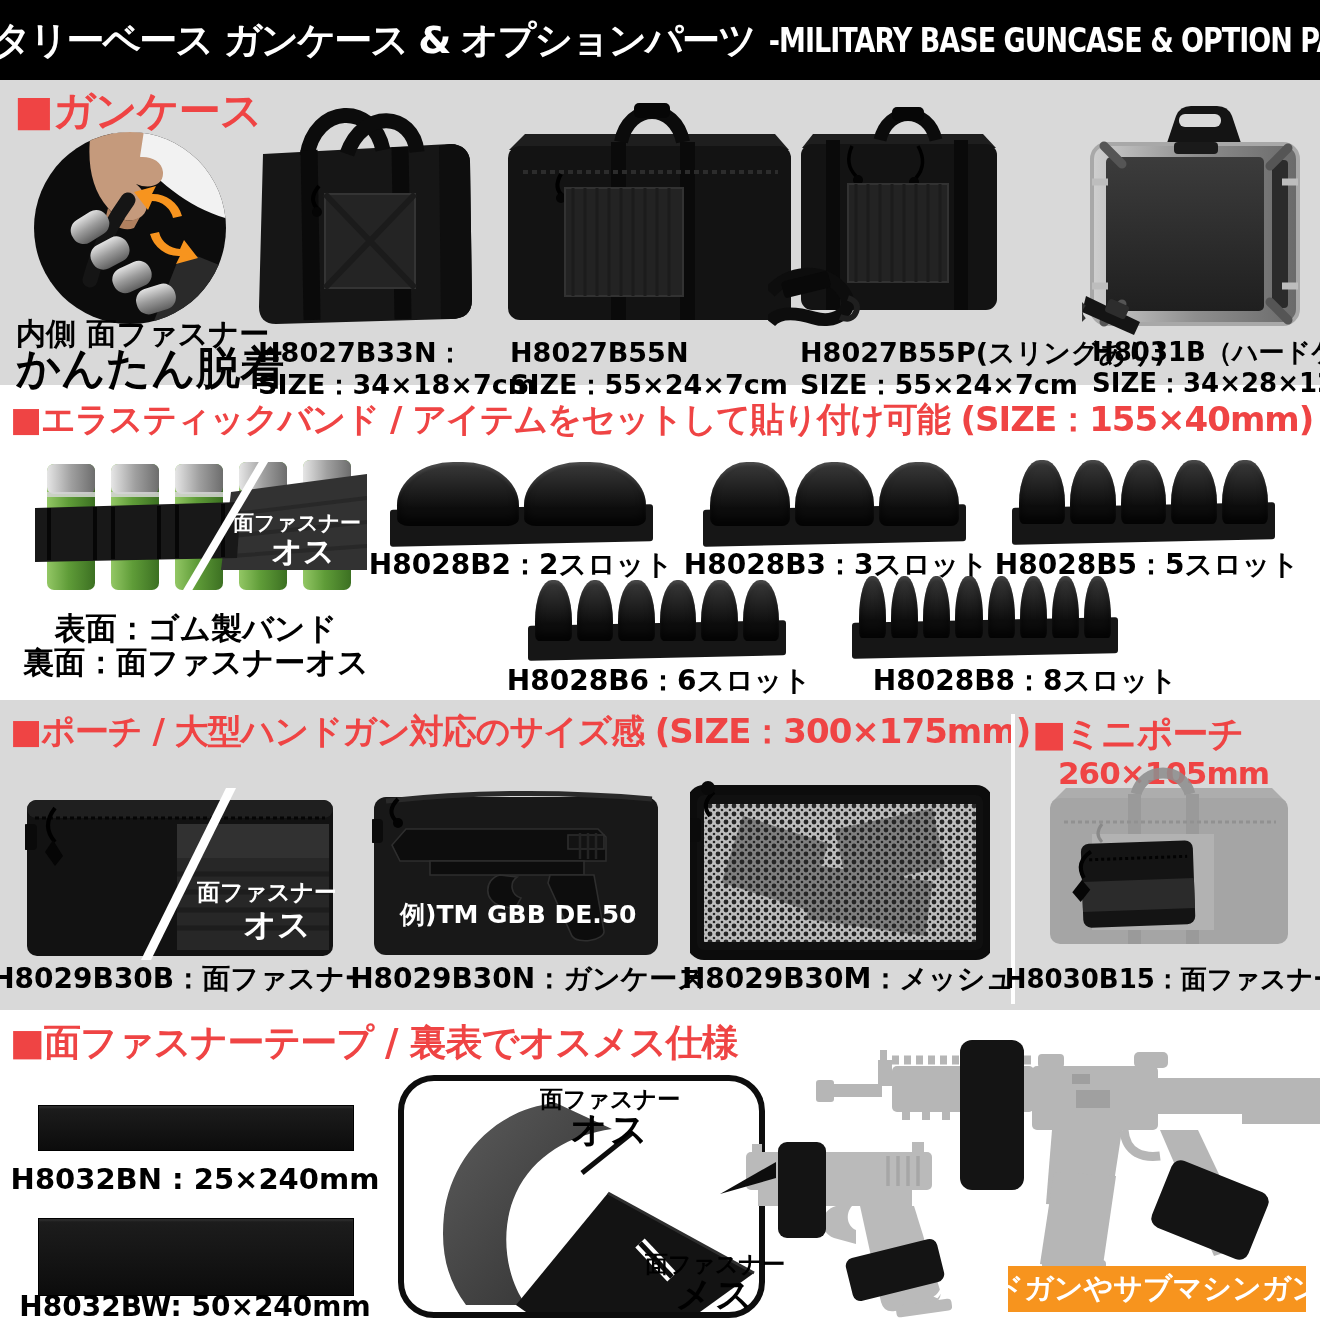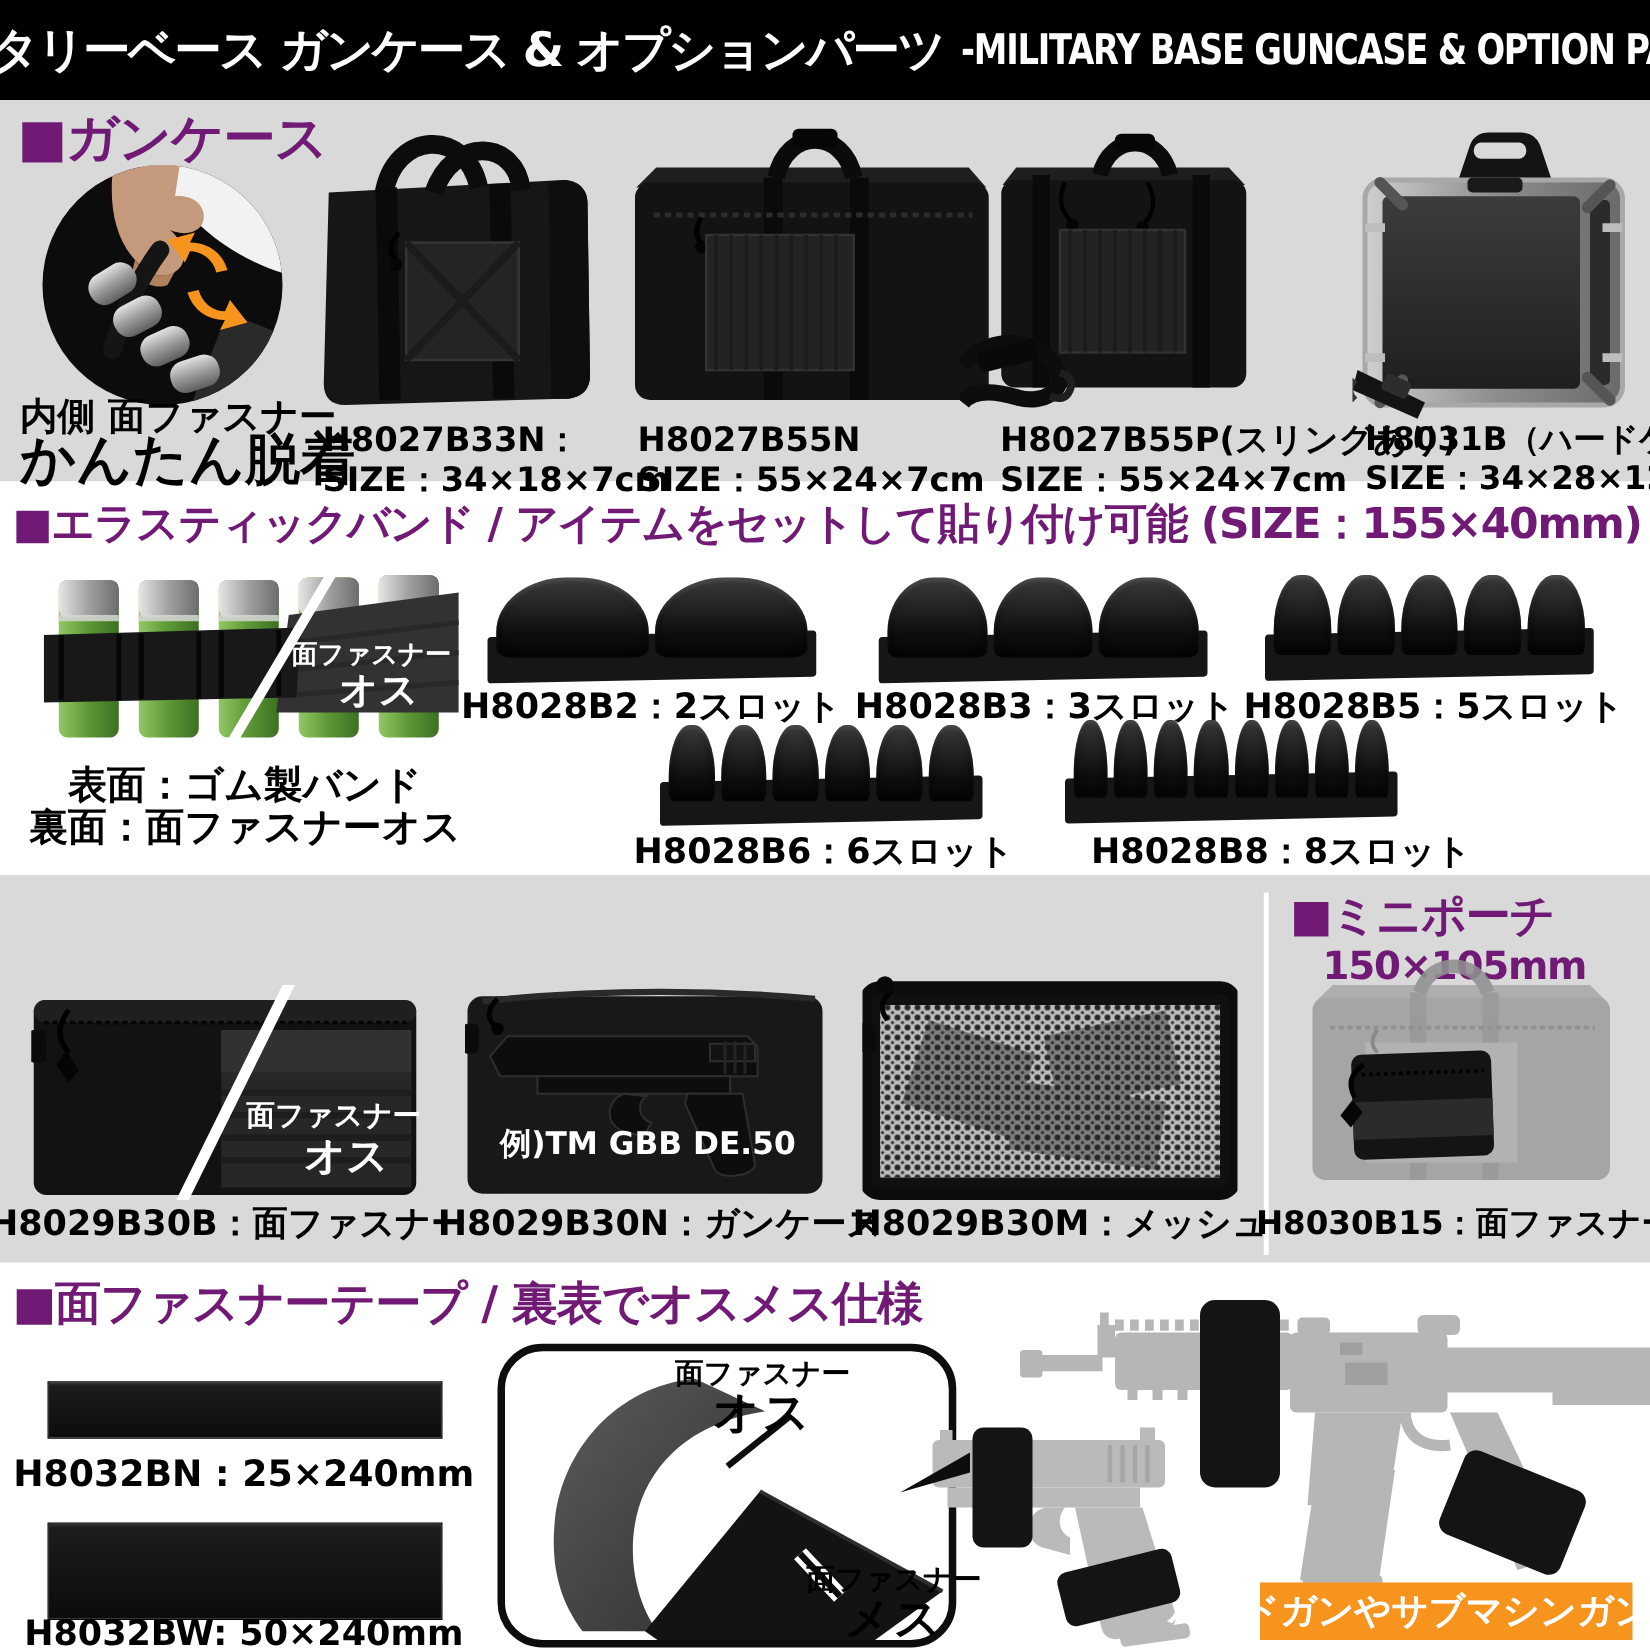--- a/index.html
+++ b/index.html
@@ -7,21 +7,21 @@
   .stage{position:relative;width:1320px;height:1320px;background:#ffffff;overflow:hidden;}
   .abs{position:absolute;}
   
   .hdr{left:0;top:0;width:1320px;height:80px;background:#000;display:flex;align-items:center;justify-content:center;gap:14px;white-space:nowrap;}
   .hdr .jp{color:#fff;font-weight:900;font-size:38px;letter-spacing:-2px;text-shadow:0 0 2px #000;}
   .hdr .en{color:#fff;font-weight:900;font-size:27px;letter-spacing:-1px;transform:scaleY(1.25);}
   
   .band1{left:0;top:80px;width:1320px;height:305px;background:#d9d9d9;}
   .band3{left:0;top:700px;width:1320px;height:310px;background:#d9d9d9;}
   
-  .h2{font-weight:900;color:#701a75;white-space:nowrap;letter-spacing:-1px;line-height:1;}
+  .h2{font-weight:900;color:#ef4444;white-space:nowrap;letter-spacing:-1px;line-height:1;}
   
   .cap{position:absolute;font-weight:900;color:#000;white-space:nowrap;line-height:1.18;}
   .cap.c{transform:translateX(-50%);}
   
   .eband{position:absolute;}
   .ebase{position:absolute;left:0;right:0;bottom:2px;height:44%;background:#161616;transform:skewY(-1.2deg);border-radius:3px;}
   .eloops{position:absolute;left:7px;right:7px;top:0;bottom:24%;display:flex;gap:5px;}
   .eloops i{flex:1;background:linear-gradient(180deg,#3a3a3a,#0d0d0d 72%);border-radius:46% 46% 10% 10% / 68% 68% 12% 12%;box-shadow:inset 0 -8px 10px rgba(0,0,0,.75), inset 0 3px 3px rgba(255,255,255,.10);}
   
   .vdiv{position:absolute;background:#ffffff;}
@@ -297,23 +297,24 @@
         <i></i>
         <i></i>
         <i></i>
         <i></i>
         <i></i>
       </div>
   </div>
   <div class="cap c" style="left:985px;top:664px;font-size:28px;margin-left:40px;">H8028B8：8スロット</div>
 
   <div class="abs band3"></div>
+  <div class="abs h2" style="left:10px;top:714px;font-size:34px;">■ポーチ / 大型ハンドガン対応のサイズ感 (SIZE：300×175mm)</div>
   <div class="vdiv" style="left:1011px;top:714px;width:4px;height:290px;"></div>
   <div class="abs h2" style="left:1032px;top:716px;font-size:36px;">■ミニポーチ</div>
-  <div class="abs h2" style="left:1058px;top:758px;font-size:31px;">150×105mm</div>
+  <div class="abs h2" style="left:1058px;top:758px;font-size:31px;">260×105mm</div>
 
   <div class="abs" style="left:25px;top:788px;">
     <svg width="310" height="172" viewBox="0 0 310 172">
       <rect x="2" y="12" width="306" height="156" rx="10" fill="#121212"></rect>
       <rect x="2" y="12" width="306" height="18" rx="9" fill="#1f1f1f"></rect>
       <line x1="10" y1="30" x2="300" y2="30" stroke="#050505" stroke-width="3" stroke-dasharray="4 3"></line>
       <rect x="-2" y="36" width="14" height="26" rx="4" fill="#0a0a0a"></rect>
       <path d="M30,20 q-14,18 0,34" stroke="#000" stroke-width="4" fill="none"></path>
       <path d="M28,52 l10,16 -8,10 -10,-14 Z" fill="#050505"></path>
 

